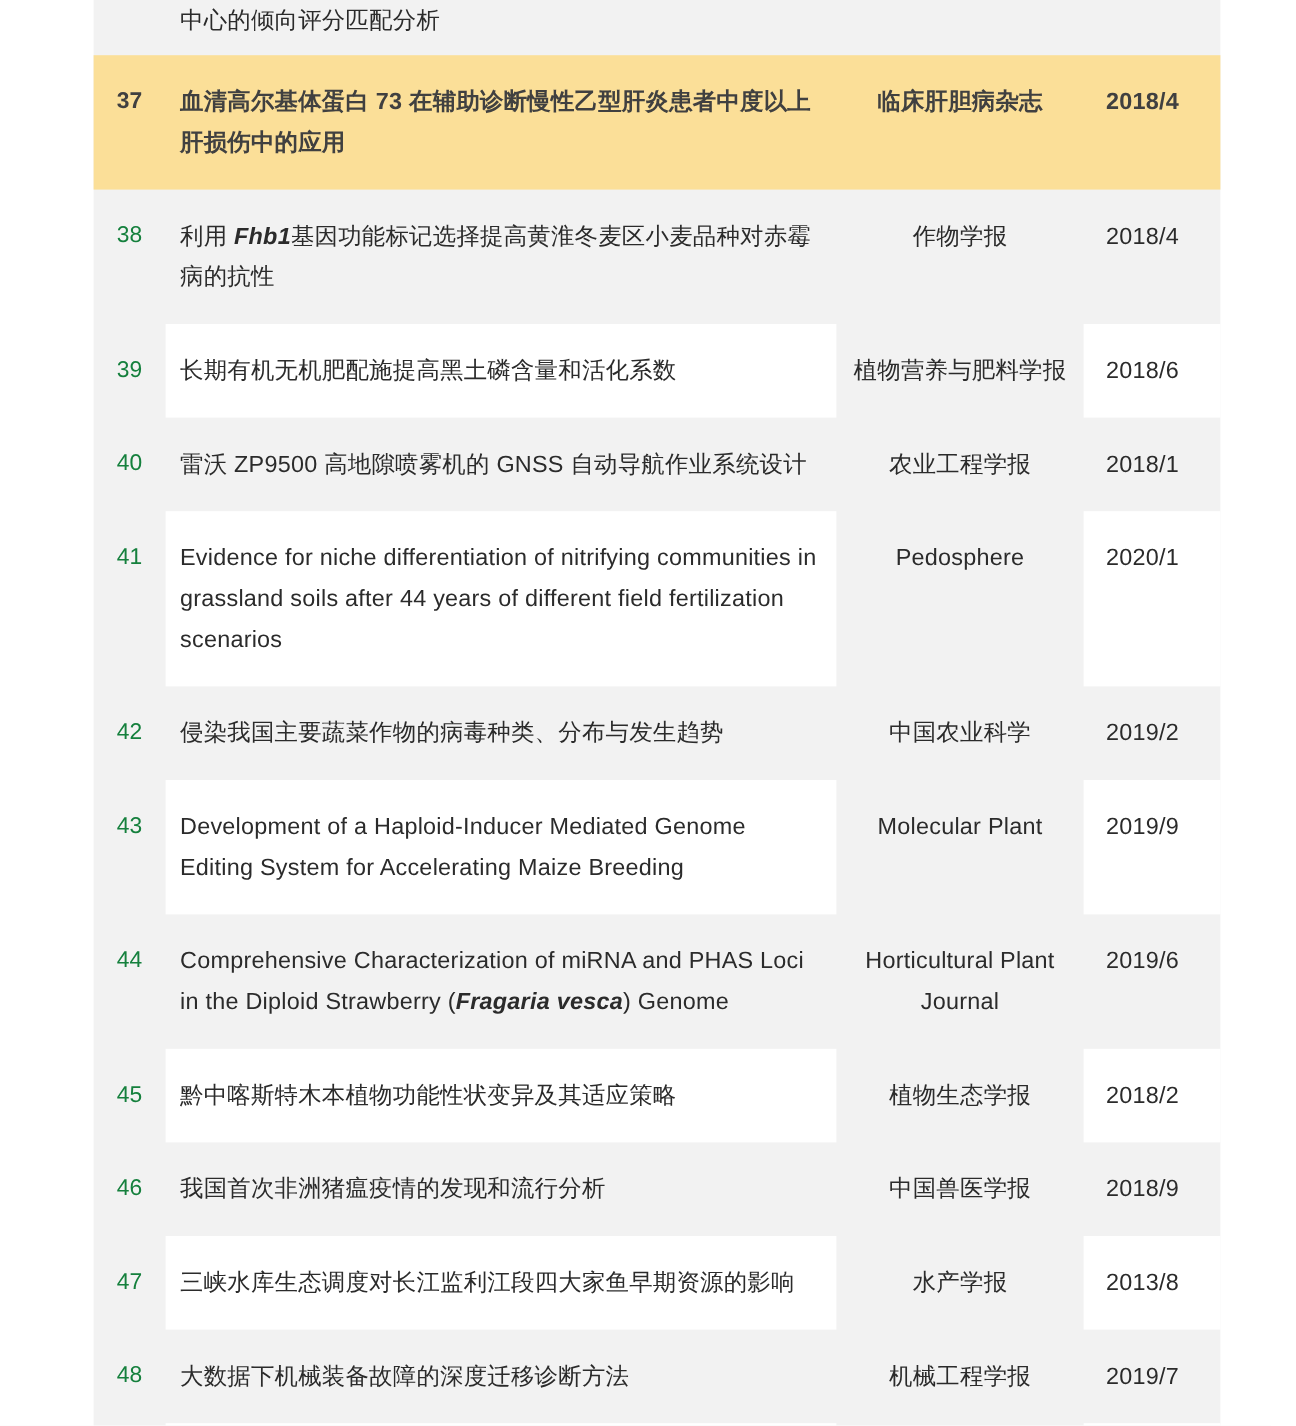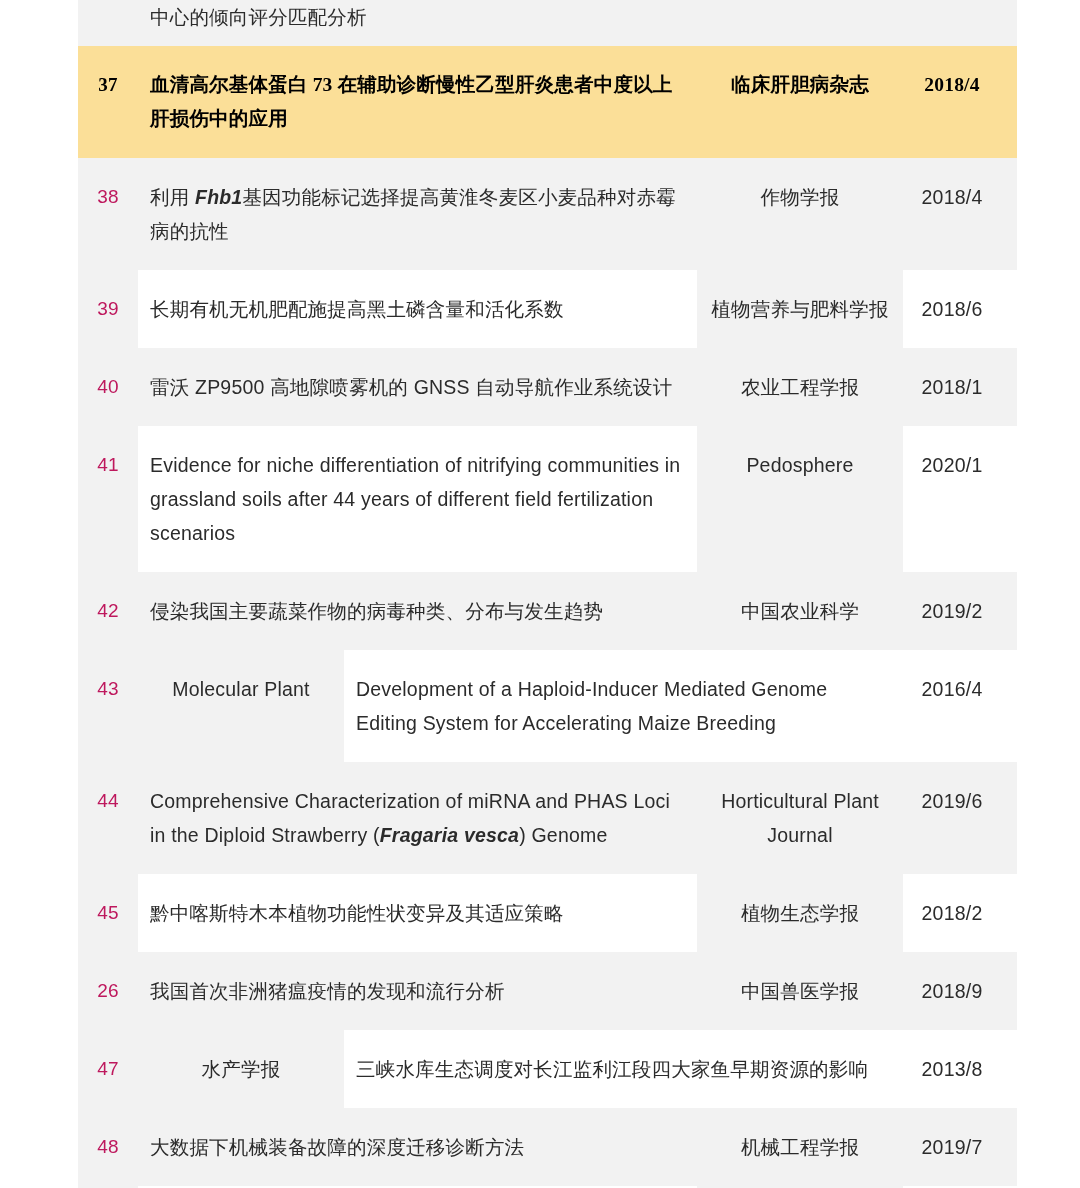--- a/index.html
+++ b/index.html
@@ -46,21 +46,21 @@
     padding: 22px 0;
     font-size: 19.5px;
     line-height: 34px;
     color: #2b2b2b;
     letter-spacing: .2px;
   }
 
   .cell.c-num {
     text-align: center;
     font-size: 19px;
-    color: #be185d;
+    color: #15803d;
   }
   .cell.c-title {
     text-align: left;
     padding-left: 12px;
     padding-right: 14px;
   }
   .cell.c-jrnl {
     text-align: center;
     padding-left: 6px;
     padding-right: 6px;
@@ -76,21 +76,21 @@
   .row.gray .cell { background: transparent; }
 
   
   .row.white .c-title,
   .row.white .c-date { background: #ffffff; }
   .row.white .c-num,
   .row.white .c-jrnl { background: transparent; }
 
   
   .row.highlight { background: #fbdf98; }
-  .row.highlight .cell { background: transparent; font-weight: 700; color: #000000; font-family: Liberation Serif, serif; }
+  .row.highlight .cell { background: transparent; font-weight: 700; color: #404040; }
 
   
   .row.partial .cell { padding-top: 0; padding-bottom: 12px; }
 
   em, .ital { font-style: italic; font-weight: bold; }
 </style>
 </head>
 <body>
 
 <div id="page">
@@ -140,50 +140,50 @@
 
     <div class="row gray">
       <div class="cell c-num">42</div>
       <div class="cell c-title">侵染我国主要蔬菜作物的病毒种类、分布与发生趋势</div>
       <div class="cell c-jrnl">中国农业科学</div>
       <div class="cell c-date">2019/2</div>
     </div>
 
     <div class="row white">
       <div class="cell c-num">43</div>
+      <div class="cell c-title">Development of a Haploid-Inducer Mediated Genome Editing System for Accelerating Maize Breeding</div>
       <div class="cell c-jrnl">Molecular Plant</div>
-      <div class="cell c-title">Development of a Haploid-Inducer Mediated Genome Editing System for Accelerating Maize Breeding</div>
-      <div class="cell c-date">2016/4</div>
+      <div class="cell c-date">2019/9</div>
     </div>
 
     <div class="row gray">
       <div class="cell c-num">44</div>
       <div class="cell c-title"><span>Comprehensive Characterization of miRNA and PHAS Loci in the Diploid Strawberry (</span><em class="ital">Fragaria vesca</em><span>) Genome</span></div>
       <div class="cell c-jrnl">Horticultural Plant Journal</div>
       <div class="cell c-date">2019/6</div>
     </div>
 
     <div class="row white">
       <div class="cell c-num">45</div>
       <div class="cell c-title">黔中喀斯特木本植物功能性状变异及其适应策略</div>
       <div class="cell c-jrnl">植物生态学报</div>
       <div class="cell c-date">2018/2</div>
     </div>
 
     <div class="row gray">
-      <div class="cell c-num">26</div>
+      <div class="cell c-num">46</div>
       <div class="cell c-title">我国首次非洲猪瘟疫情的发现和流行分析</div>
       <div class="cell c-jrnl">中国兽医学报</div>
       <div class="cell c-date">2018/9</div>
     </div>
 
     <div class="row white">
       <div class="cell c-num">47</div>
+      <div class="cell c-title">三峡水库生态调度对长江监利江段四大家鱼早期资源的影响</div>
       <div class="cell c-jrnl">水产学报</div>
-      <div class="cell c-title">三峡水库生态调度对长江监利江段四大家鱼早期资源的影响</div>
       <div class="cell c-date">2013/8</div>
     </div>
 
     <div class="row gray">
       <div class="cell c-num">48</div>
       <div class="cell c-title">大数据下机械装备故障的深度迁移诊断方法</div>
       <div class="cell c-jrnl">机械工程学报</div>
       <div class="cell c-date">2019/7</div>
     </div>
 

